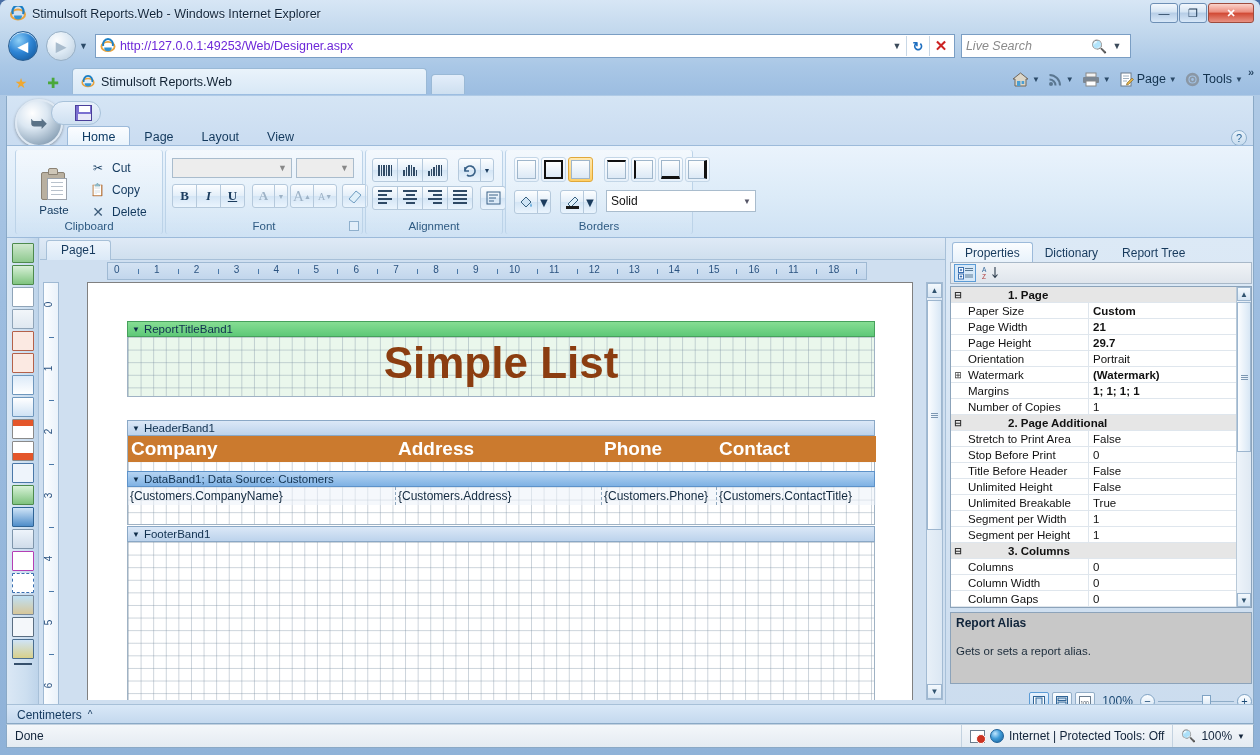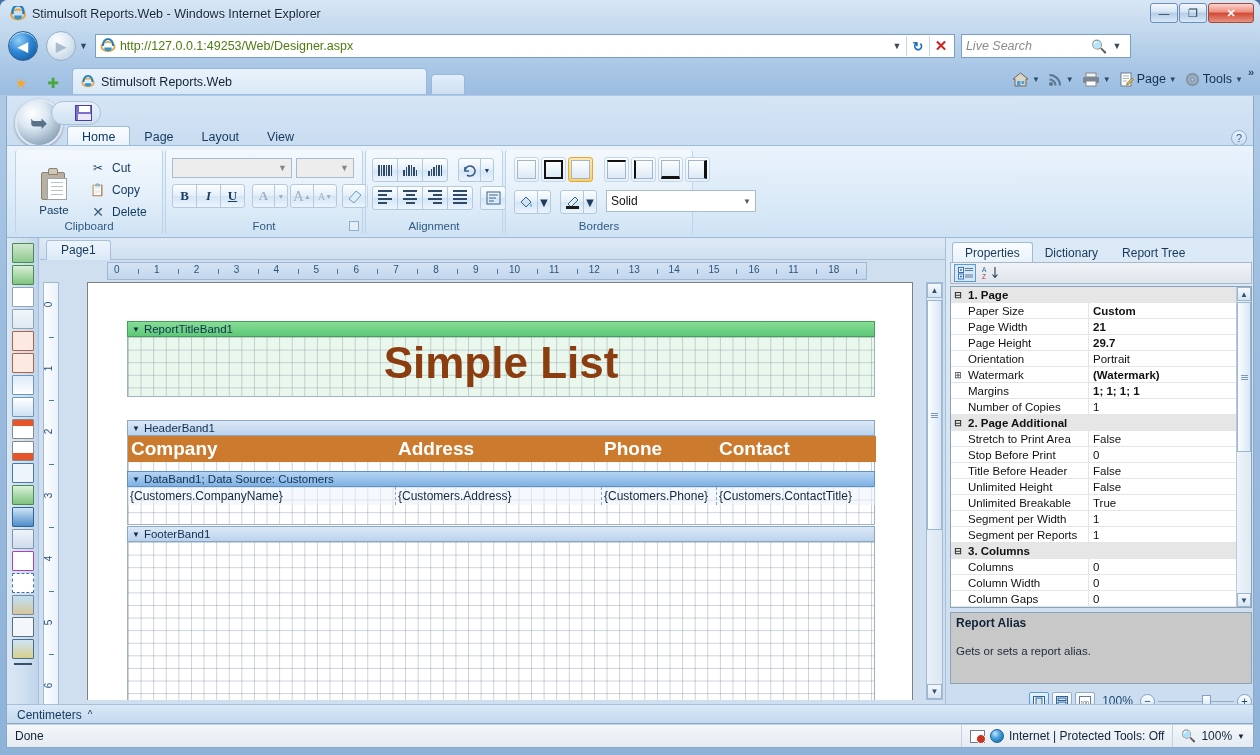--- a/index.html
+++ b/index.html
@@ -51,21 +51,21 @@
   .navfwd{
     background:radial-gradient(circle at 35% 30%, #fcfdfe 0%, #dbe8f3 50%, #b6c9da 100%);
     border:1px solid #98b0c6; display:flex;align-items:center;justify-content:center;color:#a9bccd;font-size:16px;font-weight:bold;
   }
   .navcaret{ margin:0 5px 0 3px; color:#2b4a68; font-size:9px;}
   #addrbox{
     flex:0 0 860px; height:24px; background:#fff; border:1px solid #7a9ec4;
     display:flex; align-items:center; padding:0 2px; margin-left:2px;
   }
   #addrbox .fav{ width:16px;height:16px;margin:0 4px 0 2px;}
-  #addrbox .url{ flex:1; font-size:12.5px; color:#4d7c0f; }
+  #addrbox .url{ flex:1; font-size:12.5px; color:#6d28d9; }
   .addr-caret{ width:18px; text-align:center; color:#3b4a5a; font-size:9px; border-left:0; }
   .addr-sep{ width:1px; height:20px; background:#c9d8e6;}
   .addr-btn{ width:22px; text-align:center; font-size:13px; }
   .refresh{ color:#1f6fc0; font-weight:bold;}
   .stop{ color:#cc2222; font-weight:bold; font-size:15px;}
   #searchbox{
     flex:0 0 170px; height:24px; background:#fff; border:1px solid #7a9ec4; margin-left:6px;
     display:flex; align-items:center; padding:0 4px;
   }
   #searchbox .ph{ flex:1; color:#8a8a8a; font-style:italic; font-size:12.5px;}
@@ -255,21 +255,21 @@
   .ptbtn{ width:22px;height:18px; border:1px solid transparent; display:flex;align-items:center;justify-content:center;}
   .ptbtn.on{ border:1px solid #5b9bd5; background:#d6e8f8;}
   #pgrid{ position:absolute; left:4px; top:48px; width:302px; height:322px;
      background:#fff; border:1px solid #8ca3ba; overflow:hidden;}
   .prow{ display:flex; height:16px; border-bottom:1px solid #dfe6ed; font-size:11.5px; color:#111;}
   .prow .exp{ width:14px; display:flex; align-items:center; justify-content:center; color:#333; font-size:9px;
      border-right:0;}
   .prow .k{ width:124px; padding-left:3px; display:flex; align-items:center; border-right:1px solid #dfe6ed;}
   .prow .v{ flex:1; padding-left:4px; display:flex; align-items:center;}
   .prow.cat{ background:#e6e6e6; font-weight:bold; }
-  .prow.cat .k{ border-right:none; width:auto; }
+  .prow.cat .k{ border-right:none; width:auto;margin-left:40px; }
   .bold .v{ font-weight:bold;}
   #pgscroll{ position:absolute; right:0; top:0; width:15px; bottom:0;
      background:linear-gradient(90deg,#eef4fa,#dfe9f3); border-left:1px solid #b9c9d8;}
   #pdesc{ position:absolute; left:4px; top:374px; width:302px; height:72px;
      background:#c8c8c8; border:1px solid #8ca3ba; padding:3px 5px;}
   #pdesc .t{ font-weight:bold; font-size:12px; color:#10243a;}
   #pdesc .d{ font-size:11.5px; color:#1b2b3a; margin-top:15px;}
   #zoombar{ position:absolute; left:4px; top:452px; width:302px; height:22px; display:flex; align-items:center; gap:3px;}
   .vbtn{ width:20px;height:18px; border:1px solid #93aec8; border-radius:2px;
      background:linear-gradient(180deg,#fbfdff,#dceaf7); display:flex;align-items:center;justify-content:center;}
@@ -891,21 +891,21 @@
                 <div class="k">Unlimited Breakable</div>
                 <div class="v">True</div>
               </div>
               <div class="prow">
                 <div class="exp"></div>
                 <div class="k">Segment per Width</div>
                 <div class="v">1</div>
               </div>
               <div class="prow">
                 <div class="exp"></div>
-                <div class="k">Segment per Reports</div>
+                <div class="k">Segment per Height</div>
                 <div class="v">1</div>
               </div>
               <div class="prow cat">
                 <div class="exp">⊟</div>
                 <div class="k">3. Columns</div>
               </div>
               <div class="prow">
                 <div class="exp"></div>
                 <div class="k">Columns</div>
                 <div class="v">0</div>

